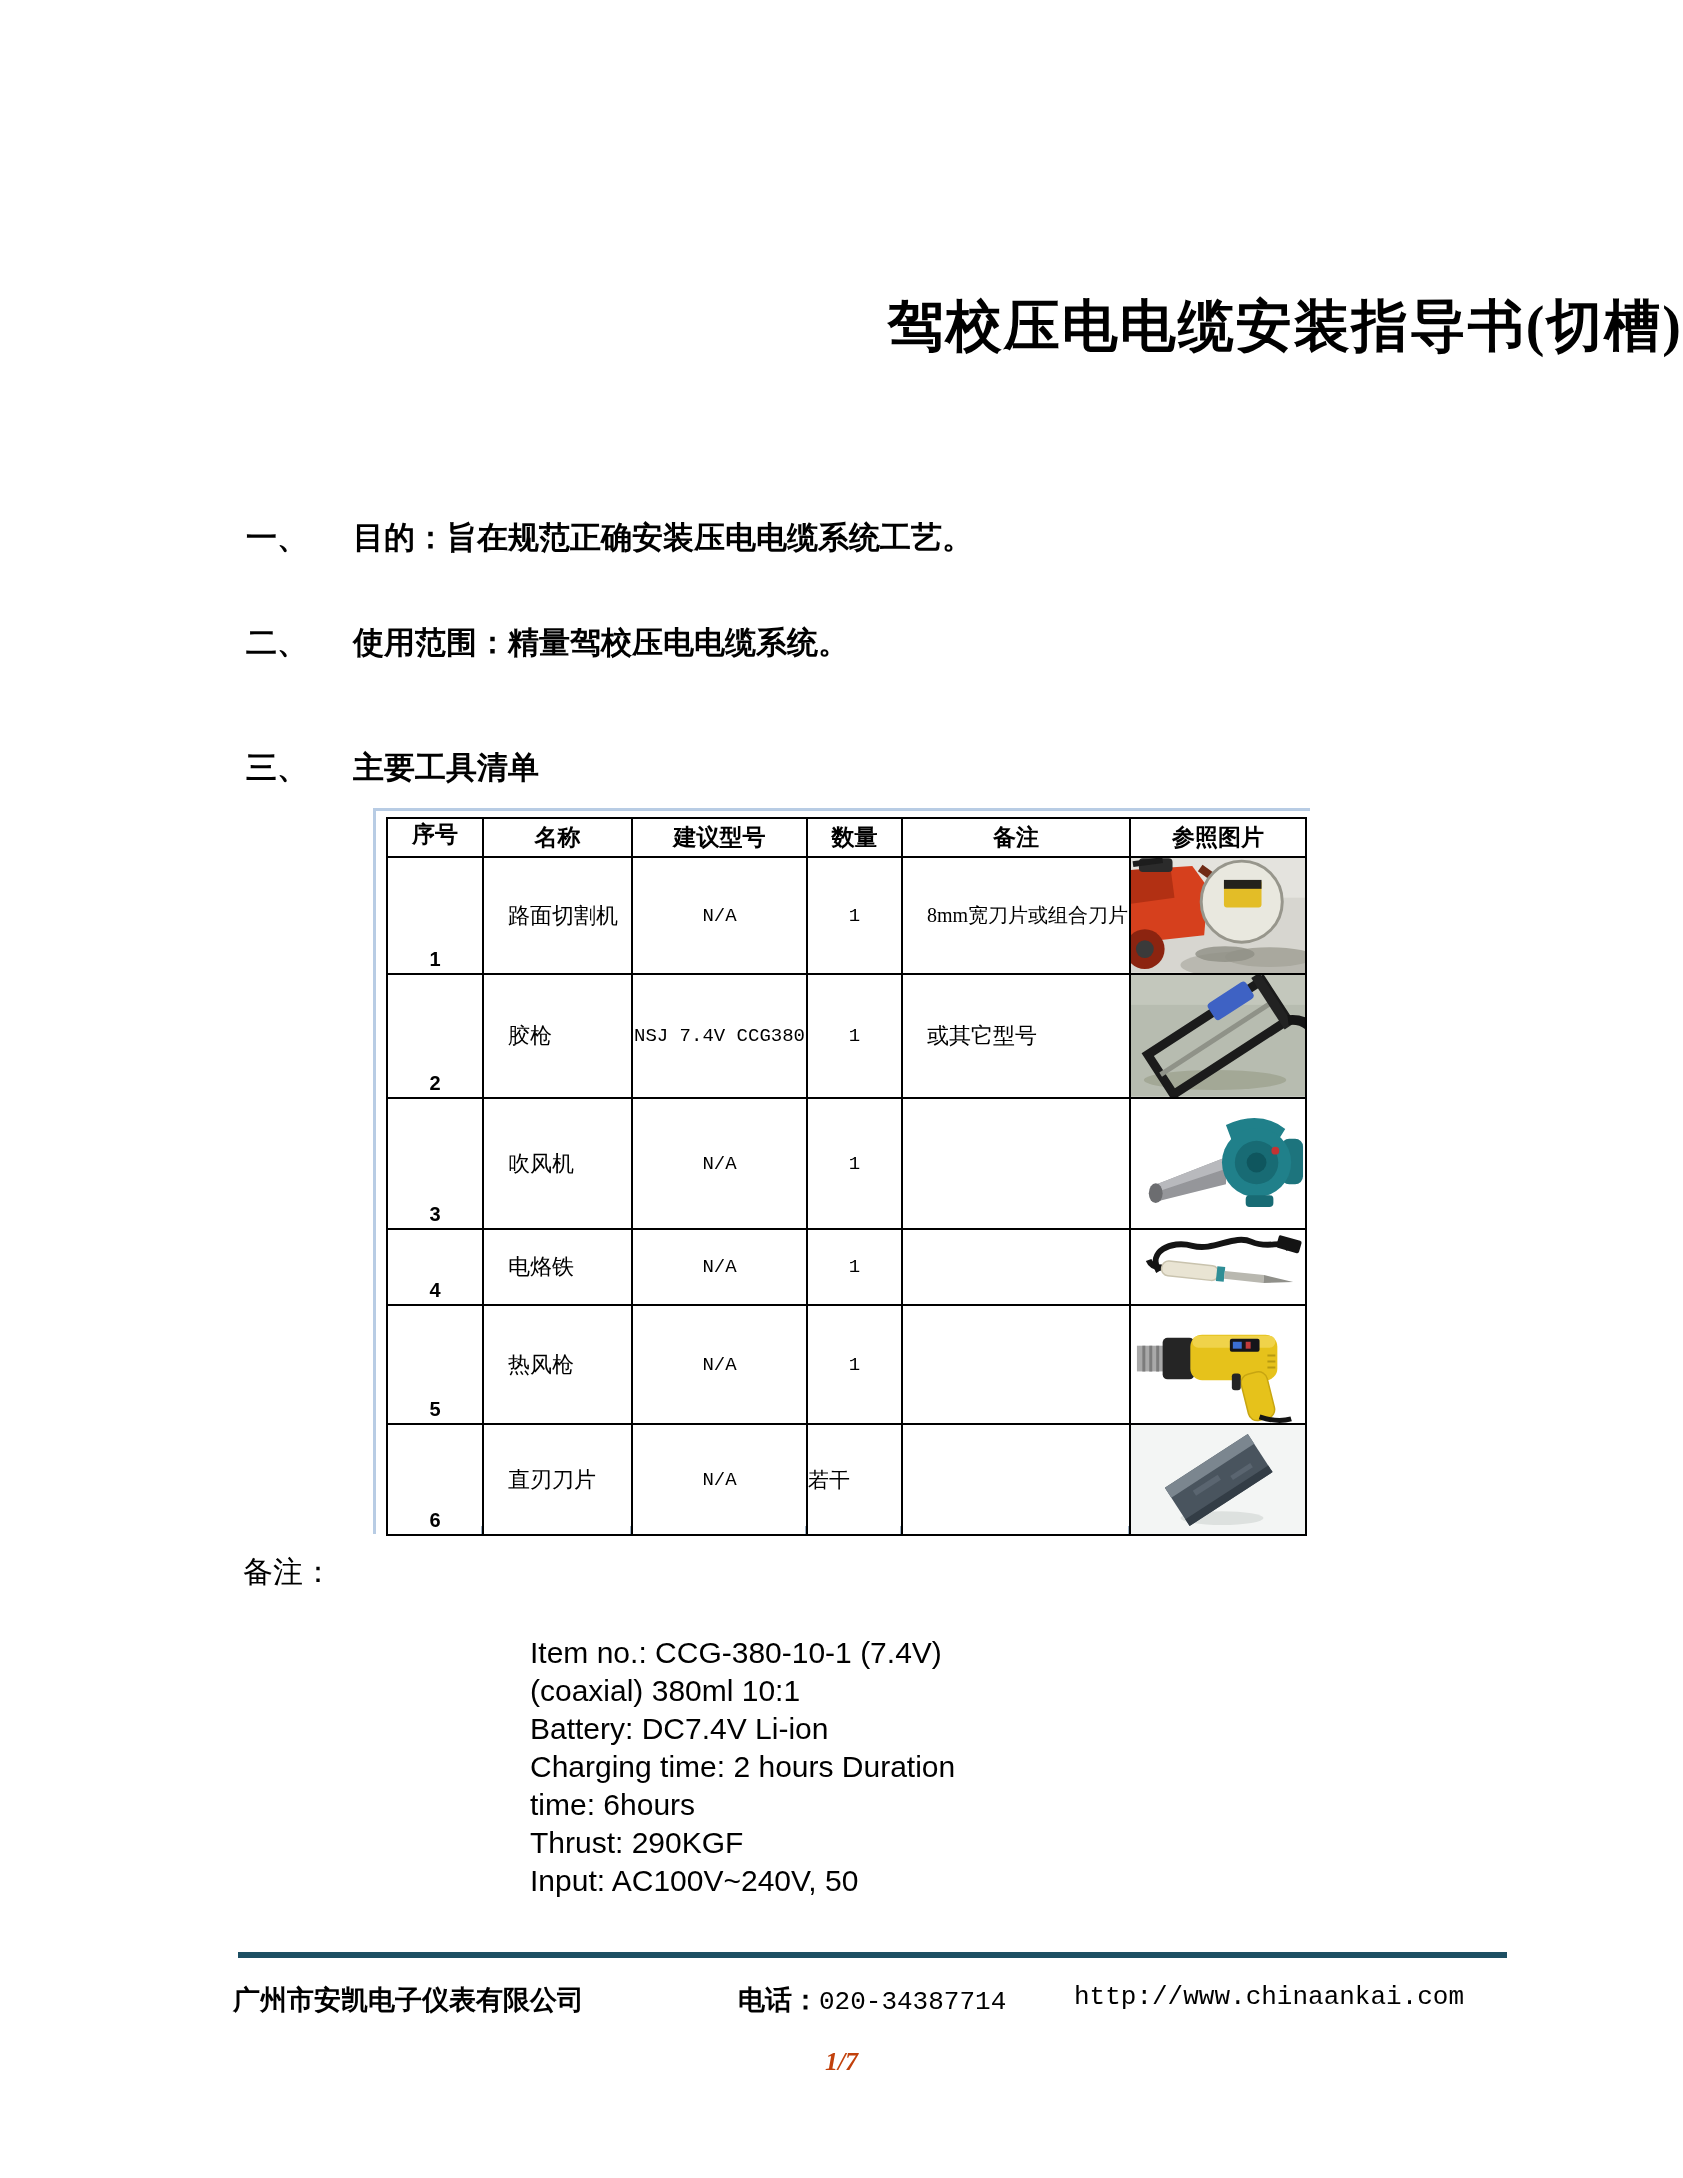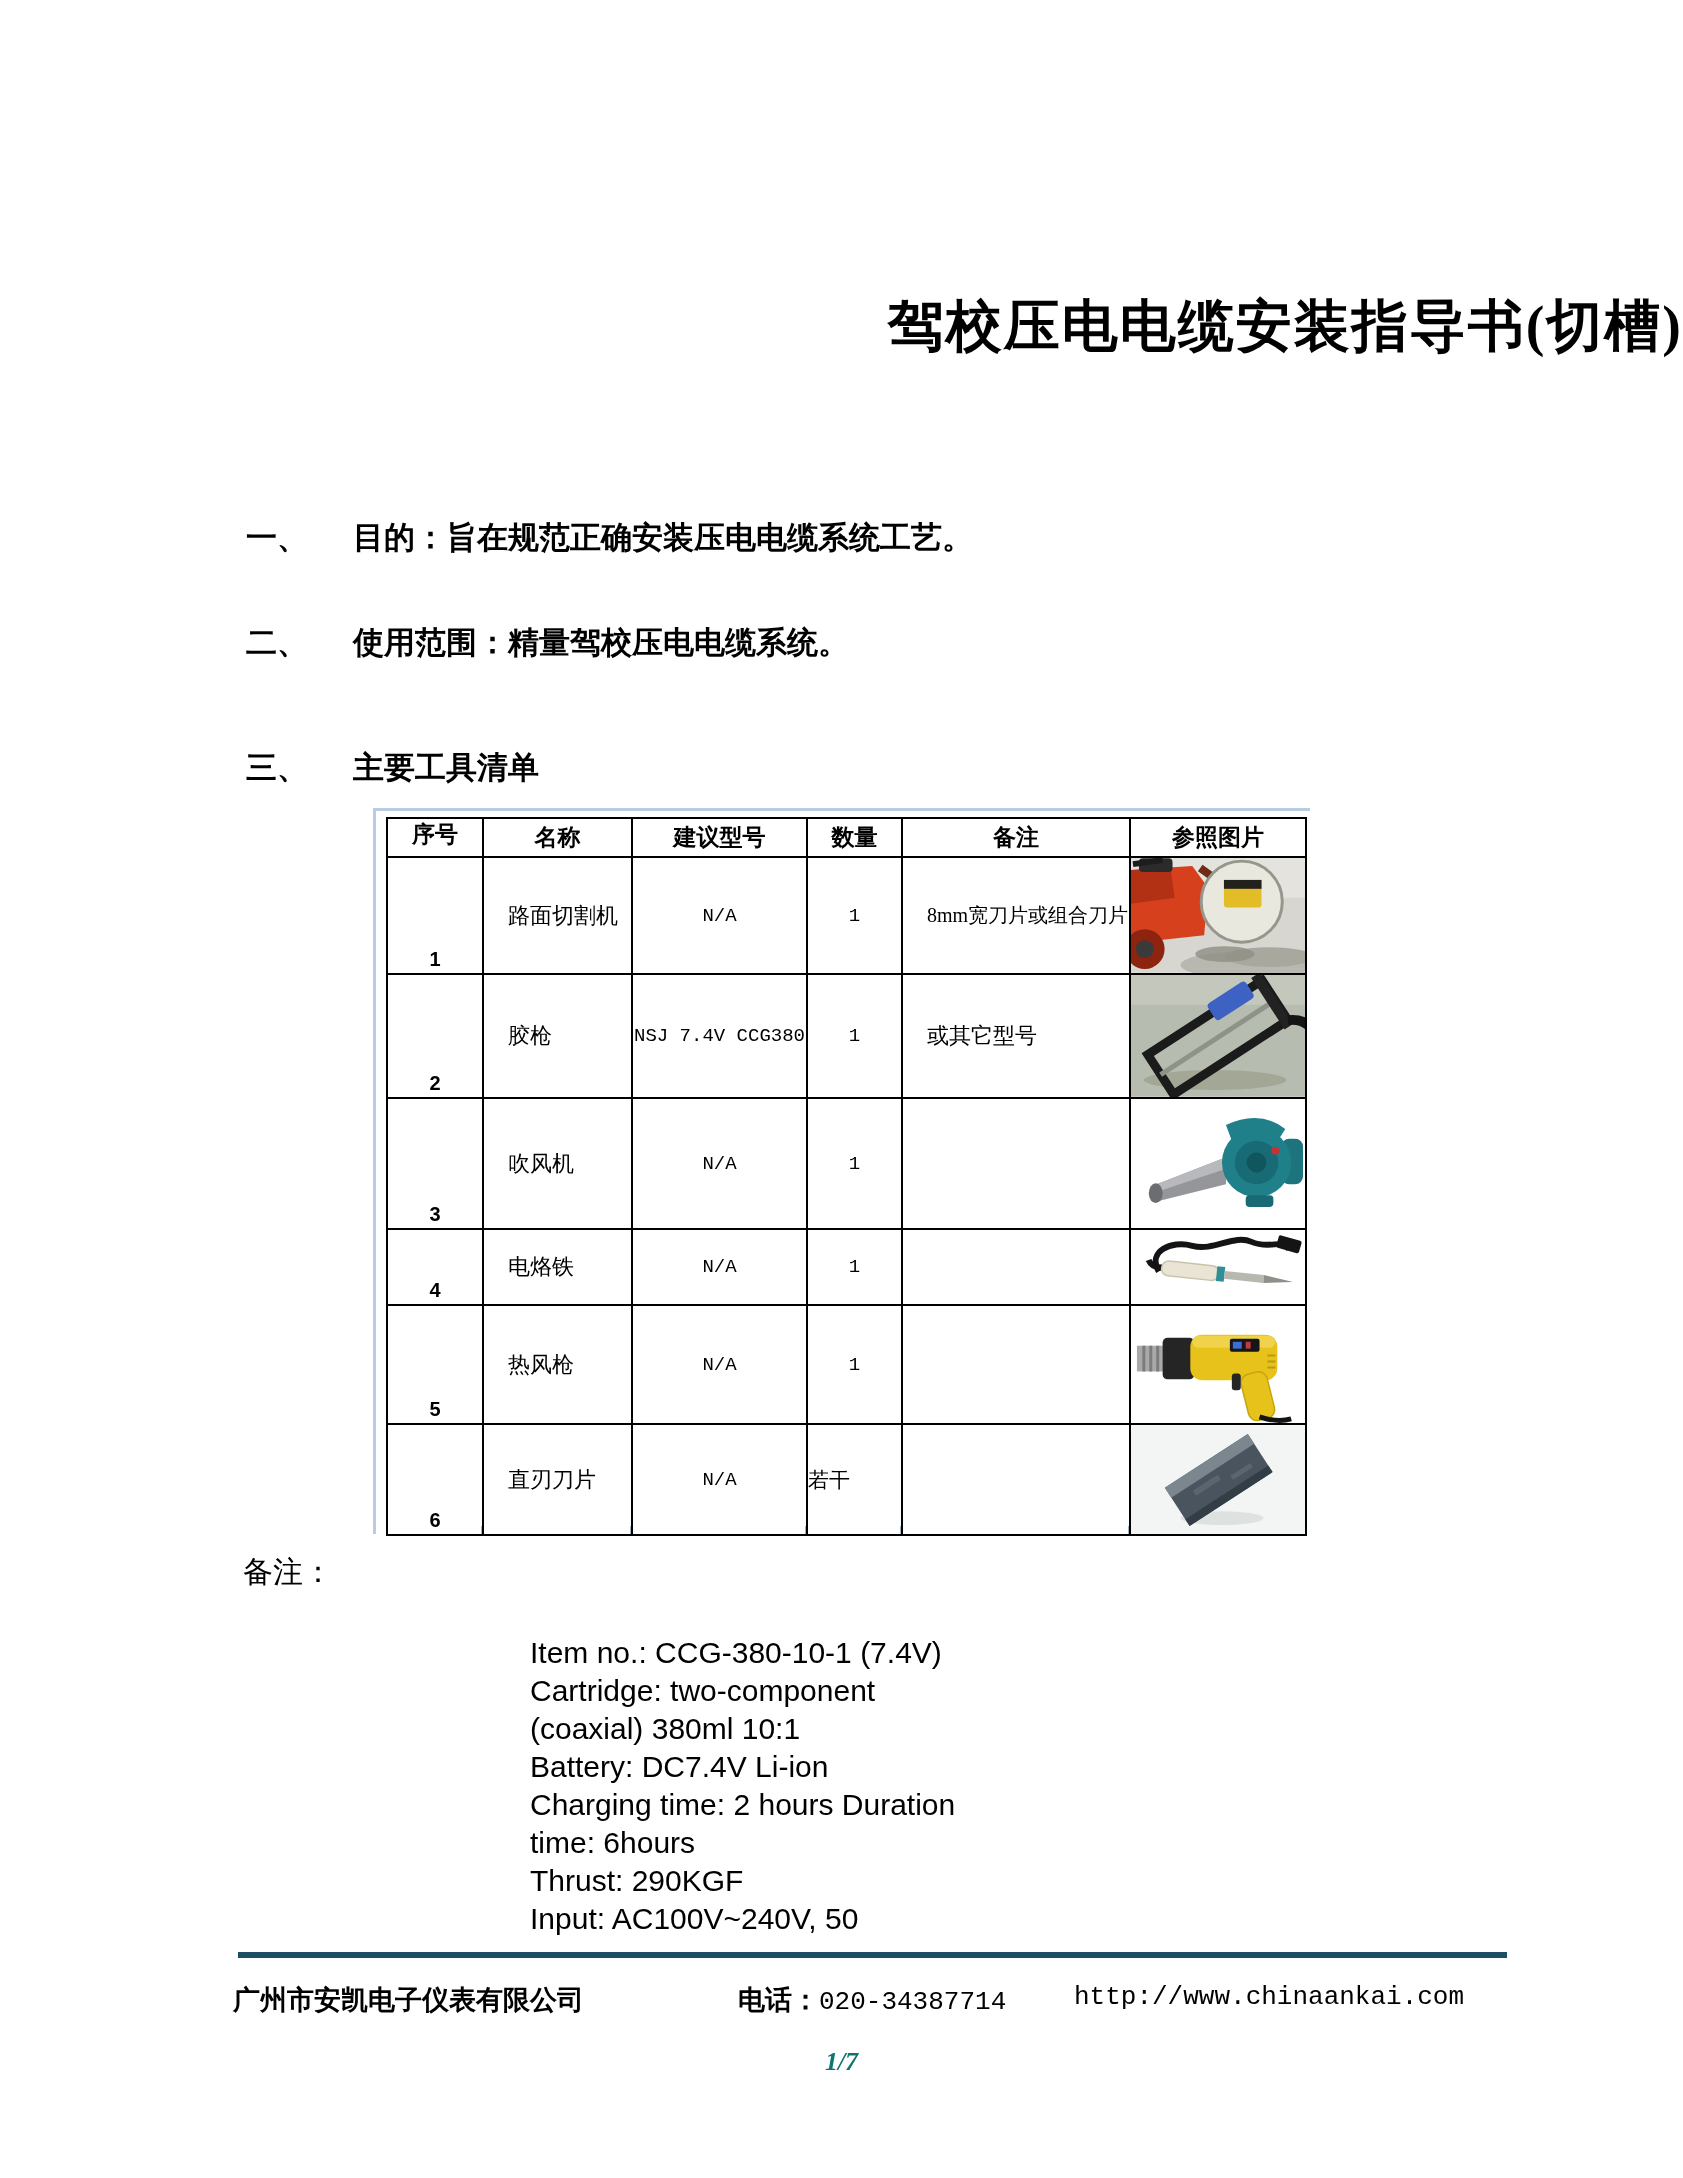--- a/index.html
+++ b/index.html
@@ -42,21 +42,21 @@
 
   .spec-block{left:530px;top:1634px;font-family:"Liberation Sans", sans-serif;font-size:30px;line-height:38px;}
 
   .footer-rule{left:238px;top:1952px;width:1269px;height:6px;background:#1d4f63;}
   .footer-company{left:233px;top:1982px;font-size:27px;font-weight:bold;}
   .footer-phone{left:738px;top:1982px;font-size:27px;}
   .footer-phone .lbl{font-weight:bold;}
   .footer-phone .num{font-family:"Liberation Mono", monospace;font-size:26px;}
   .footer-url{left:1074px;top:1982px;font-family:"Liberation Mono", monospace;font-size:26px;}
   .page-num{left:0;top:2047px;width:1683px;text-align:center;
-    color:#0f766e;font-style:italic;font-weight:bold;font-size:26px;}
+    color:#c2410c;font-style:italic;font-weight:bold;font-size:26px;}
 </style>
 </head>
 <body>
 
 <div class="abs doc-title">驾校压电电缆安装指导书(切槽)</div>
 
 <div class="abs section-line s1">
   <span class="section-num">一、</span><span>目的：旨在规范正确安装压电电缆系统工艺。</span>
 </div>
 <div class="abs section-line s2">
@@ -238,21 +238,20 @@
     </td>
   </tr>
 </tbody>
     </table>
 </div>
 
 <div class="abs notes-label">备注：</div>
 
 <div class="abs spec-block">
   <div>Item no.: CCG-380-10-1 (7.4V)</div>
-  <div>Cartridge: two-component</div>
   <div>(coaxial) 380ml 10:1</div>
   <div>Battery: DC7.4V Li-ion</div>
   <div>Charging time: 2 hours Duration</div>
   <div>time: 6hours</div>
   <div>Thrust: 290KGF</div>
   <div>Input: AC100V~240V, 50</div>
 </div>
 
 <div class="abs footer-rule"></div>
 <div class="abs footer-company">广州市安凯电子仪表有限公司</div>

